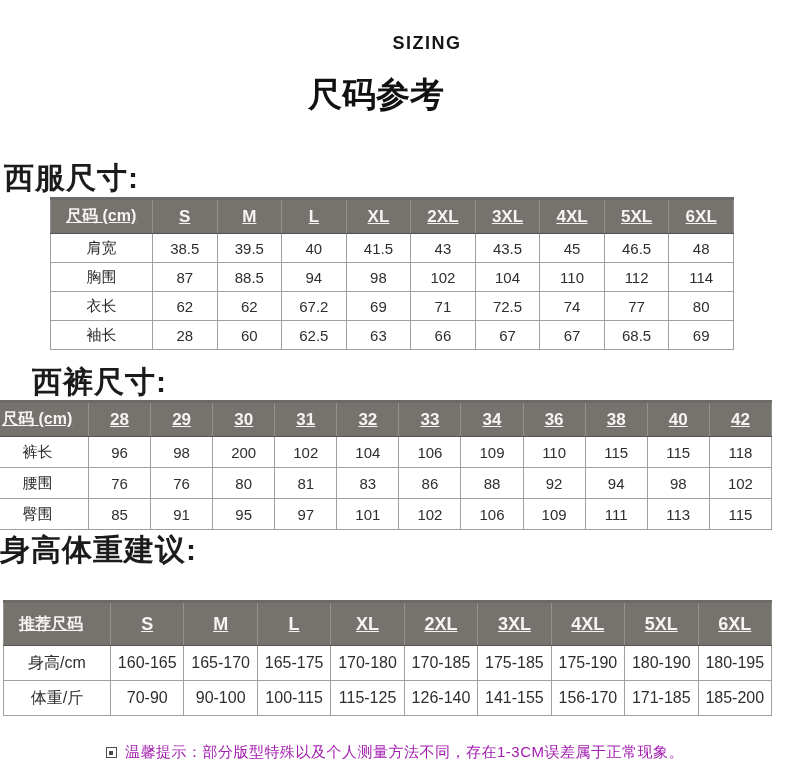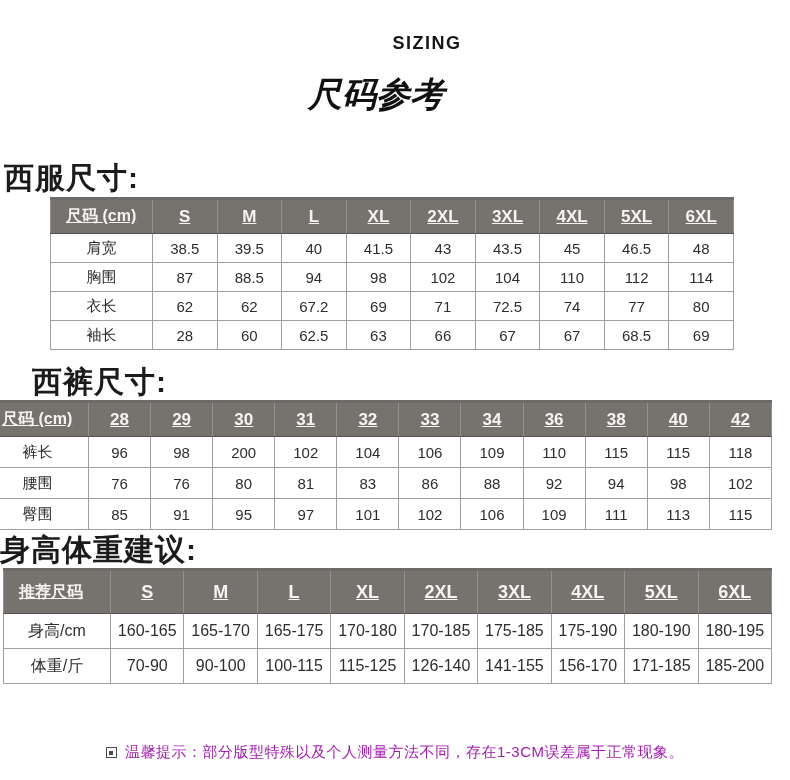--- a/index.html
+++ b/index.html
@@ -19,21 +19,21 @@
   }
   .page{position:absolute;inset:0;background:#fff;}
 
   .title{
     position:absolute;top:33px;left:0;width:790px;
     text-align:center;font-size:18px;font-weight:700;
     letter-spacing:1.5px;color:#161616;margin-left:32px;
   }
   .subtitle{
     position:absolute;top:72px;left:0;width:752px;
-    text-align:center;font-size:34px;font-weight:700;color:#111;font-style:italic;
+    text-align:center;font-size:34px;font-weight:700;color:#111;
   }
 
   .section-heading{
     position:absolute;
     font-size:30px;font-weight:700;color:var(--heading-text);
     white-space:nowrap;letter-spacing:1px;
   }
   .h-suit{left:4px;top:158px;}
   .h-pants{left:0px;top:362px;padding-left:32px;}
   .h-hw{left:0px;top:530px;}
@@ -63,21 +63,21 @@
   .t1{left:50px;top:197px;width:684px;}
   .t1 thead th{height:35px;}
   .t1 tbody th,.t1 tbody td{height:29px;}
   .t1 tr > :first-child{width:102px;}
 
   .t2{left:-14px;top:400px;width:786px;}
   .t2 thead th{height:35px;}
   .t2 tbody th,.t2 tbody td{height:31px;}
   .t2 tr > :first-child{width:102px;}
 
-  .t3{left:3px;top:568px;width:769px;}
+  .t3{left:3px;top:600px;width:769px;}
   .t3 thead th{height:44px;}
   .t3 tbody th,.t3 tbody td{height:35px;}
   .t3 tr > :first-child{width:107px;}
   .t3 thead th{font-size:18px;}
   .t3 tbody th,.t3 tbody td{font-size:16px;}
 
   .footnote{
     position:absolute;top:743px;left:0;width:790px;
     display:flex;align-items:center;justify-content:center;
     font-size:15px;color:#a21caf;letter-spacing:0.5px;

